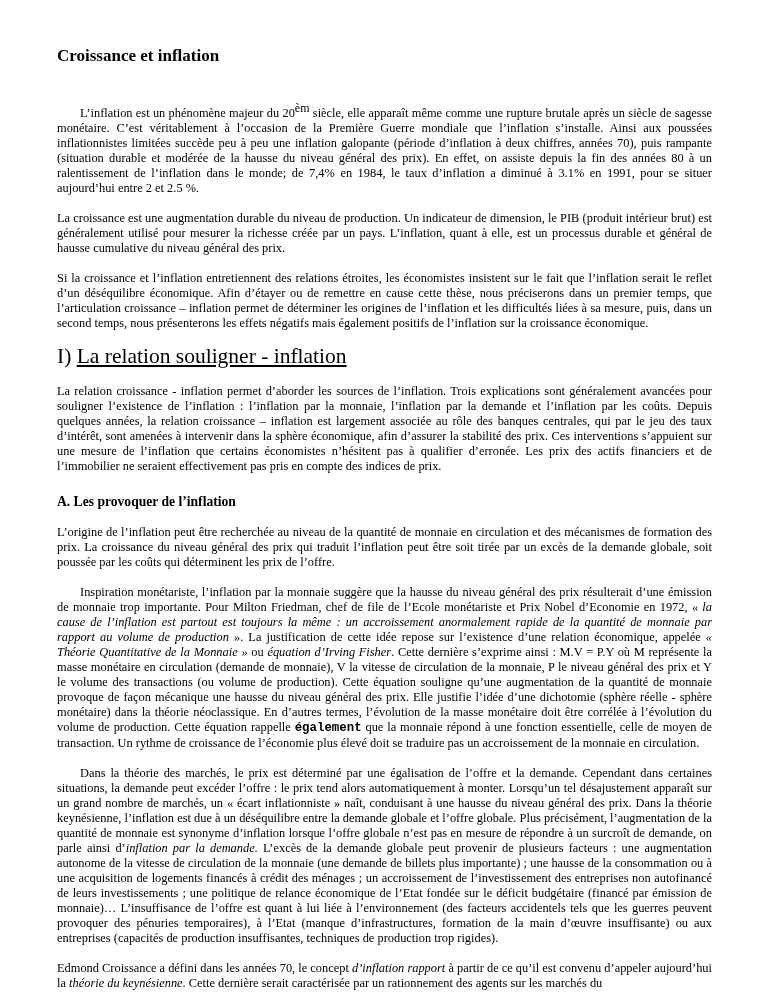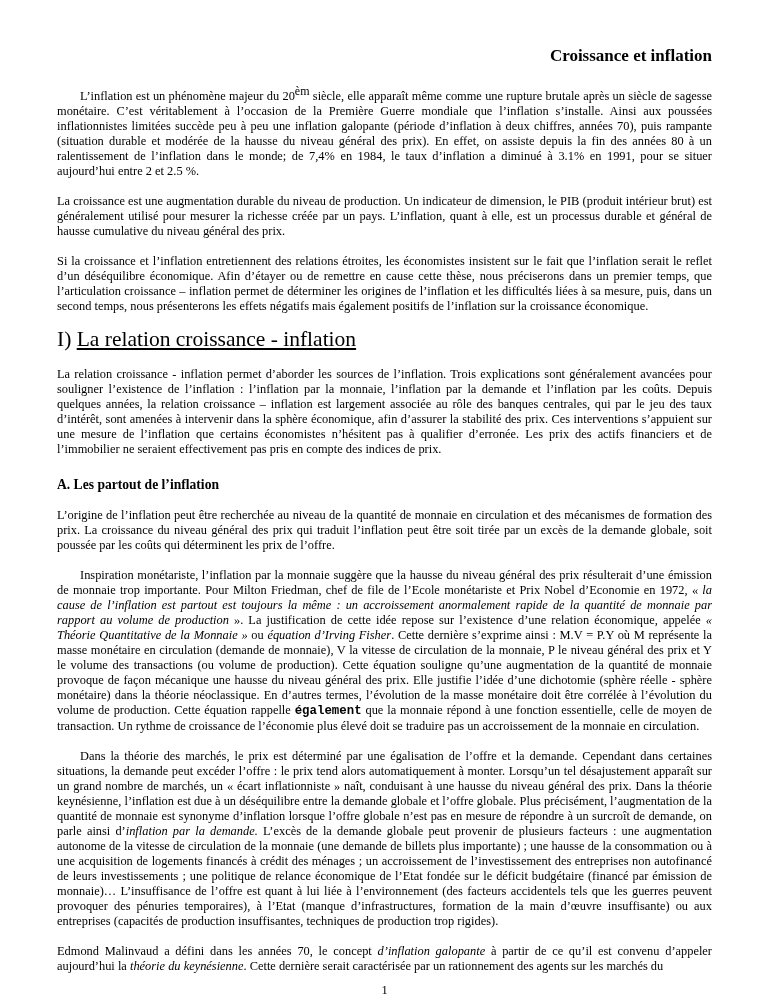--- a/index.html
+++ b/index.html
@@ -11,22 +11,22 @@
   }
   .page {
     width: 768px; height: 994px;
     padding: 46px 56px 16px 57px;
     overflow: hidden;
     background: #fff;
     position: relative;
   }
   .title {
     font-size: 17px; font-weight: bold;
-    text-align: right;
-    margin-bottom: 23px;
+    text-align: left;
+    margin-bottom: 40px;
   }
   .paragraph {
     font-size: 12.4px; line-height: 15px;
     text-align: justify;
     margin-top: 15px;
     font-weight: normal;
   }
   .paragraph.indent { text-indent: 23px; }
   .heading1 {
     font-size: 21.5px; font-weight: normal;
@@ -49,22 +49,22 @@
 </style>
 </head>
 <body>
 
 <div class="page">
   <div id="doc-body">
       <h1 class="title"><span>Croissance et inflation</span></h1>
       <p class="paragraph indent"><span>L’inflation est un phénomène majeur du 20</span><span class="sup">èm</span><span> siècle, elle apparaît même comme une rupture brutale après un siècle de sagesse monétaire. C’est véritablement à l’occasion de la Première Guerre mondiale que l’inflation s’installe. Ainsi aux poussées inflationnistes limitées succède peu à peu une inflation galopante (période d’inflation à deux chiffres, années 70), puis rampante (situation durable et modérée de la hausse du niveau général des prix). En effet, on assiste depuis la fin des années 80 à un ralentissement de l’inflation dans le monde; de 7,4% en 1984, le taux d’inflation a diminué à 3.1% en 1991, pour se situer aujourd’hui entre 2 et 2.5 %.</span></p>
       <p class="paragraph"><span>La croissance est une augmentation durable du niveau de production. Un indicateur de dimension, le PIB (produit intérieur brut) est généralement utilisé pour mesurer la richesse créée par un pays. L’inflation, quant à elle, est un processus durable et général de hausse cumulative du niveau général des prix.</span></p>
       <p class="paragraph"><span>Si la croissance et l’inflation entretiennent des relations étroites, les économistes insistent sur le fait que l’inflation serait le reflet d’un déséquilibre économique. Afin d’étayer ou de remettre en cause cette thèse, nous préciserons dans un premier temps, que l’articulation croissance – inflation permet de déterminer les origines de l’inflation et les difficultés liées à sa mesure, puis, dans un second temps, nous présenterons les effets négatifs mais également positifs de l’inflation sur la croissance économique.</span></p>
-      <h2 class="heading1"><span>I) </span><span class="u">La relation croissance - inflation</span></h2>
+      <h2 class="heading1"><span>I) </span><span class="u">La relation souligner - inflation</span></h2>
       <p class="paragraph"><span>La relation croissance - inflation permet d’aborder les sources de l’inflation. Trois explications sont généralement avancées pour souligner l’existence de l’inflation : l’inflation par la monnaie, l’inflation par la demande et l’inflation par les coûts. Depuis quelques années, la relation croissance – inflation est largement associée au rôle des banques centrales, qui par le jeu des taux d’intérêt, sont amenées à intervenir dans la sphère économique, afin d’assurer la stabilité des prix. Ces interventions s’appuient sur une mesure de l’inflation que certains économistes n’hésitent pas à qualifier d’erronée. Les prix des actifs financiers et de l’immobilier ne seraient effectivement pas pris en compte des indices de prix.</span></p>
-      <h3 class="heading2"><span>A. Les partout de l’inflation</span></h3>
+      <h3 class="heading2"><span>A. Les provoquer de l’inflation</span></h3>
       <p class="paragraph"><span>L’origine de l’inflation peut être recherchée au niveau de la quantité de monnaie en circulation et des mécanismes de formation des prix. La croissance du niveau général des prix qui traduit l’inflation peut être soit tirée par un excès de la demande globale, soit poussée par les coûts qui déterminent les prix de l’offre.</span></p>
       <p class="paragraph indent"><span>Inspiration monétariste, l’inflation par la monnaie suggère que la hausse du niveau général des prix résulterait  d’une émission de monnaie trop importante. Pour Milton Friedman, chef de file de l’Ecole monétariste et Prix Nobel d’Economie en 1972, « </span><span class="i">la cause de l’inflation est partout est toujours la même : un accroissement anormalement rapide de la quantité de monnaie par rapport au volume de production</span><span> ».  La justification de cette idée repose sur l’existence d’une relation économique, appelée </span><span class="i">« Théorie Quantitative de la Monnaie »</span><span> ou </span><span class="i">équation d’Irving Fisher</span><span>. Cette dernière s’exprime ainsi : M.V = P.Y  où M représente la masse monétaire en circulation (demande de monnaie), V la vitesse de circulation de la monnaie, P le niveau général des prix et Y le volume des transactions (ou volume de production). Cette équation souligne qu’une augmentation de la quantité de monnaie provoque de façon mécanique une hausse du niveau général des prix. Elle justifie l’idée d’une dichotomie (sphère réelle - sphère monétaire) dans la théorie néoclassique. En d’autres termes, l’évolution de la masse monétaire doit être corrélée à l’évolution du volume de production. Cette équation rappelle </span><span class="b">également</span><span> que la monnaie répond à une fonction essentielle, celle de moyen de transaction. Un rythme de croissance de l’économie plus élevé doit se traduire pas un accroissement de la monnaie en circulation.</span></p>
       <p class="paragraph indent"><span>Dans la théorie des marchés, le prix est déterminé par une égalisation de l’offre et la demande. Cependant dans certaines situations, la demande peut excéder l’offre : le prix tend alors automatiquement à monter. Lorsqu’un tel désajustement apparaît sur un grand nombre de marchés, un « écart inflationniste » naît, conduisant à une hausse du niveau général des prix. Dans la théorie keynésienne, l’inflation est due à un déséquilibre entre la demande globale et l’offre globale. Plus précisément, l’augmentation de la quantité de monnaie est synonyme d’inflation lorsque l’offre globale n’est pas en mesure de répondre à un surcroît de demande, on parle ainsi d’</span><span class="i">inflation par la demande.</span><span> L’excès de la demande globale peut provenir de plusieurs facteurs : une augmentation autonome de la vitesse de circulation de la monnaie (une demande de billets plus importante) ; une hausse de la consommation ou à une acquisition de logements financés à crédit des ménages ; un accroissement de l’investissement des entreprises non autofinancé de leurs investissements ; une politique de relance économique de l’Etat fondée sur le déficit budgétaire (financé par émission de monnaie)… L’insuffisance de l’offre est quant à lui liée à l’environnement (des facteurs accidentels tels que les guerres peuvent provoquer des pénuries temporaires), à l’Etat (manque d’infrastructures, formation de la main d’œuvre insuffisante) ou aux entreprises (capacités de production insuffisantes, techniques de production trop rigides).</span></p>
-      <p class="paragraph"><span>Edmond Malinvaud a défini dans les années 70, le concept </span><span class="i">d’inflation galopante</span><span> à partir de ce qu’il est convenu d’appeler aujourd’hui la  </span><span class="i">théorie du keynésienne</span><span>. Cette dernière serait caractérisée par un rationnement des agents sur les marchés du</span></p>
+      <p class="paragraph"><span>Edmond Croissance a défini dans les années 70, le concept </span><span class="i">d’inflation rapport</span><span> à partir de ce qu’il est convenu d’appeler aujourd’hui la  </span><span class="i">théorie du keynésienne</span><span>. Cette dernière serait caractérisée par un rationnement des agents sur les marchés du</span></p>
       <div class="pagenum"><span>1</span></div>
     </div>
 </div>
 
 </body></html>

